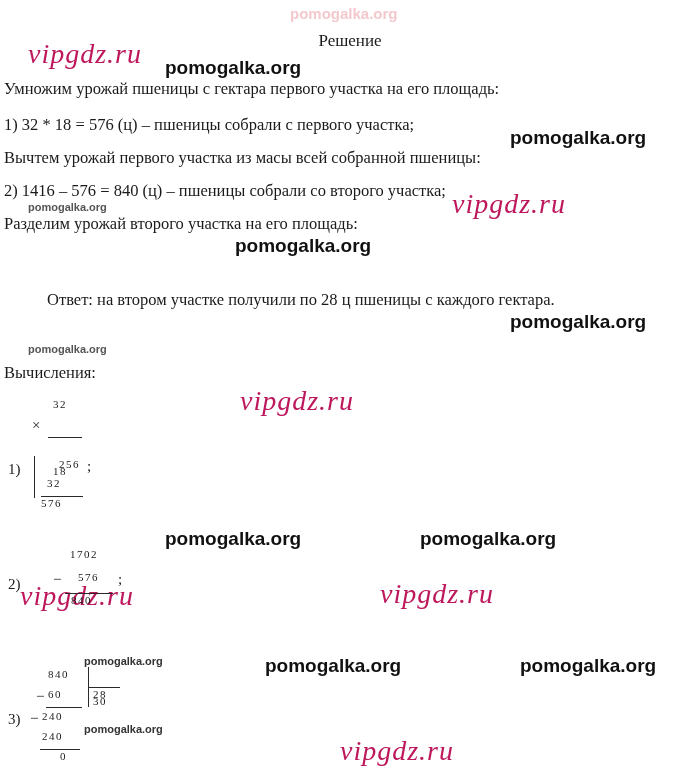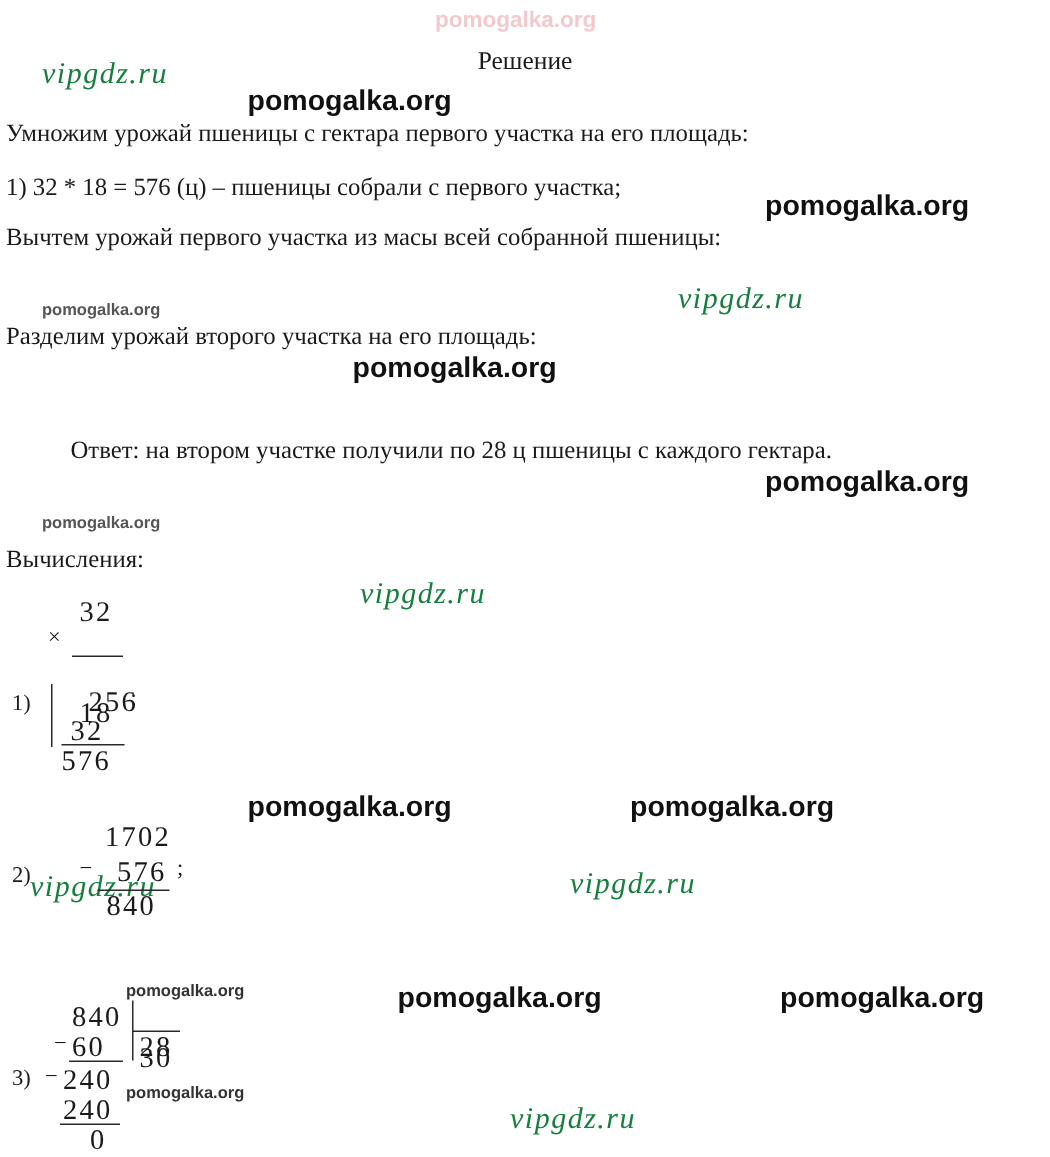--- a/index.html
+++ b/index.html
@@ -22,23 +22,23 @@
   }
 
   
   .wm {
     position: absolute;
     pointer-events: none;
     white-space: nowrap;
     font-family: "Liberation Serif", serif;
   }
   .wm-vip {
-    color: #15803d;
+    color: #be185d;
     font-style: italic;
-    font-size: 20px;
+    font-size: 28px;
     letter-spacing: 1px;
   }
   .wm-pg-faint {
     color: #efe4e4;
     font-weight: bold;
     font-size: 15px;
     font-family: "Liberation Sans", sans-serif;
   }
   .wm-pg-dark {
     color: #111111;
@@ -74,21 +74,21 @@
     font-size: 15px;
     font-family: "Liberation Serif", serif;
   }
   .calc .idx {
     position: absolute;
     left: 0;
     font-size: 15px;
   }
   .num {
     position: absolute;
-    font-size: 19px;
+    font-size: 11px;
     letter-spacing: 1.5px;
   }
   .rule {
     position: absolute;
     border-top: 1px solid #2a2a2a;
   }
   .vrule {
     position: absolute;
     border-left: 1px solid #2a2a2a;
   }
@@ -122,20 +122,21 @@
   <div class="wm wm-pg-dark" style="left:165px; top:528px;">pomogalka.org</div>
   <div class="wm wm-pg-dark" style="left:420px; top:528px;">pomogalka.org</div>
   <div class="wm wm-pg-dark" style="left:265px; top:655px;">pomogalka.org</div>
   <div class="wm wm-pg-dark" style="left:520px; top:655px;">pomogalka.org</div>
 
   <div class="heading">Решение</div>
 
   <div class="line" style="left:4px; top:79px;">Умножим урожай пшеницы с гектара первого участка на его площадь:</div>
   <div class="line" style="left:4px; top:115px;">1) 32 * 18 = 576 (ц) – пшеницы собрали с первого участка;</div>
   <div class="line" style="left:4px; top:148px;">Вычтем урожай первого участка из масы всей собранной пшеницы:</div>
+  <div class="line" style="left:4px; top:181px;">2) 1416 – 576 = 840 (ц) – пшеницы собрали со второго участка;</div>
   <div class="line" style="left:4px; top:214px;">Разделим урожай второго участка на его площадь:</div>
   <div class="line" style="left:0; top:290px;margin-left:47px;">Ответ: на втором участке получили по 28 ц пшеницы с каждого гектара.</div>
   <div class="line" style="left:4px; top:363px;">Вычисления:</div>
 
   <div class="calc" style="left:8px; top:398px; width:140px; height:100px;">
     <span class="idx" style="top:63px;">1)</span>
     <span class="num" style="left:45px; top:0px;">32</span>
     <span class="op" style="left:24px; top:19px;">×</span>
     <span class="num" style="left:45px; top:19px;margin-top:48px;">18</span>
     <div class="rule" style="left:40px; top:39px; width:34px;"></div>

